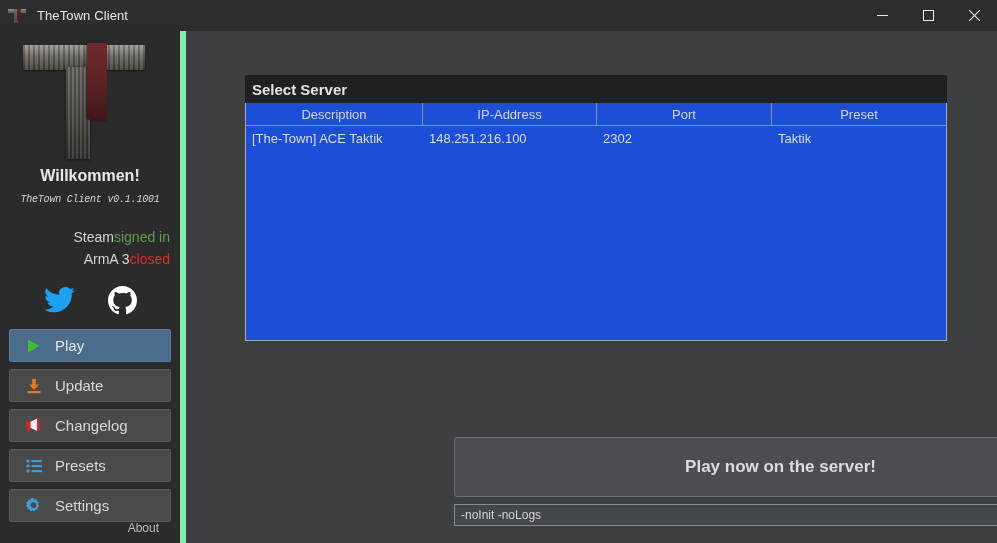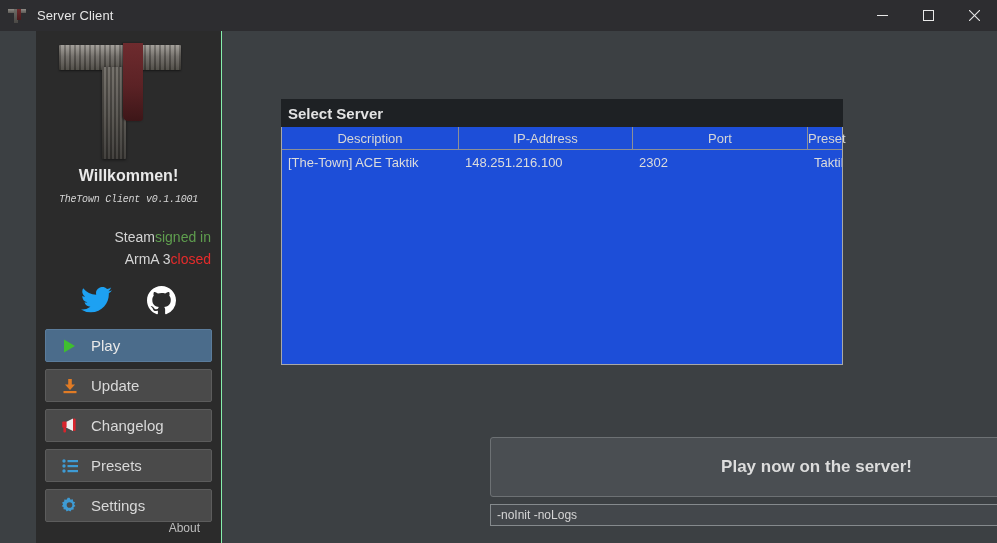--- a/index.html
+++ b/index.html
@@ -59,26 +59,25 @@
   .win-btn svg { display: block; }
 
   
   .body-wrap { flex: 1; display: flex; min-height: 0; }
 
   
   .sidebar {
     width: 186px;
     flex: 0 0 186px;
     background: #2b2b2b;
-    border-right: 1px solid #86efac;
+    border-right: 6px solid #86efac;
     display: flex;
     flex-direction: column;
     padding: 0 9px;
     position: relative;
-    margin-left: 36px;
   }
   .logo {
     height: 128px;
     margin-top: 6px;
     position: relative;
   }
   .logo-beam {
     position: absolute;
     left: 14px; top: 8px;
     width: 122px; height: 25px;
@@ -180,22 +179,21 @@
 
   
   .main {
     flex: 1;
     position: relative;
     background: #3c4043;
   }
   .panel {
     position: absolute;
     left: 59px; top: 44px;
-    width: 562px;
-    margin-top: 24px;
+    width: 702px;
   }
   .panel-header {
     background: #1e2124;
     height: 28px;
     display: flex;
     align-items: center;
     padding-left: 7px;
     font-size: 15px;
     font-weight: bold;
     color: #e3e3e3;
@@ -277,21 +275,21 @@
 <body>
 
 <div id="app">
 
   <div class="titlebar">
     <div class="titlebar-icon">
       <div class="tb-beam"></div>
       <div class="tb-post"></div>
       <div class="tb-cloth"></div>
     </div>
-    <div class="titlebar-title">Server Client</div>
+    <div class="titlebar-title">TheTown Client</div>
     <div class="titlebar-spacer"></div>
     <div class="win-btn">
       <svg width="11" height="11" viewBox="0 0 11 11">
           <line x1="0" y1="5.5" x2="11" y2="5.5" stroke="currentColor" stroke-width="1"></line>
         </svg>
     </div>
     <div class="win-btn">
       <svg width="11" height="11" viewBox="0 0 11 11">
           <rect x="0.5" y="0.5" width="10" height="10" fill="none" stroke="currentColor" stroke-width="1"></rect>
         </svg>

